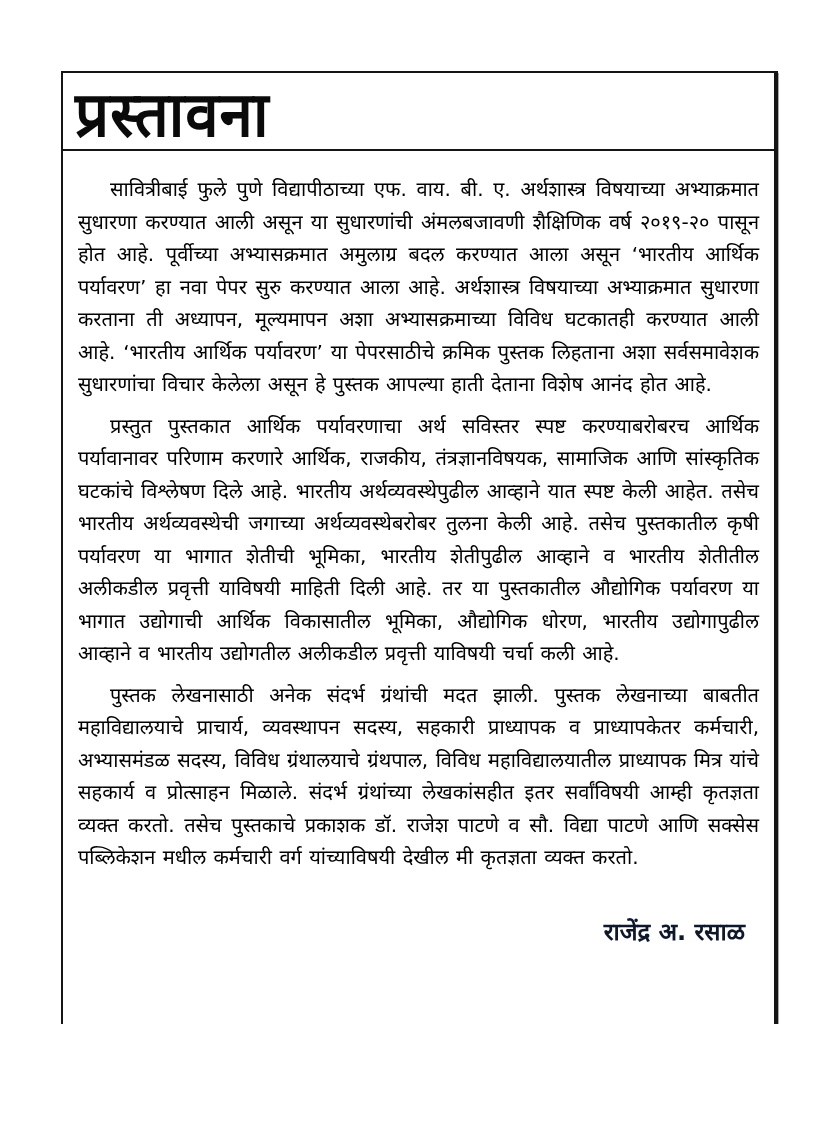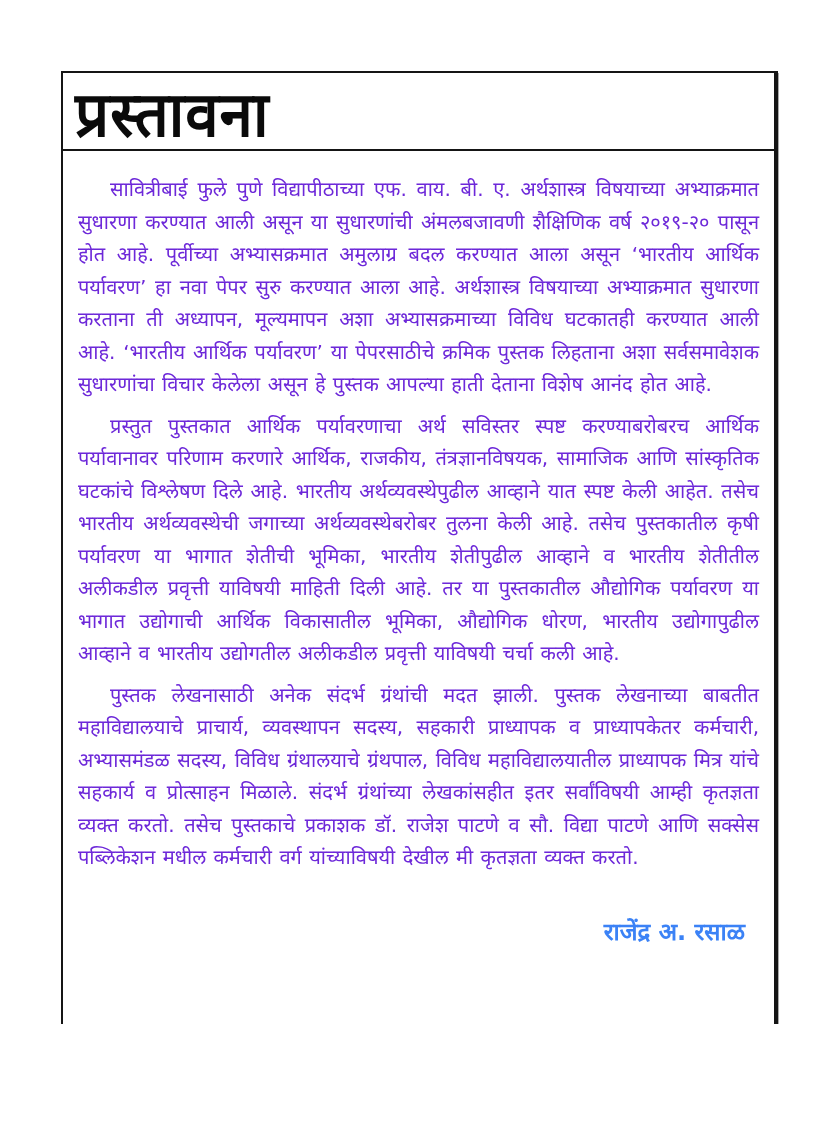--- a/index.html
+++ b/index.html
@@ -51,30 +51,30 @@
   .content {
     box-sizing: border-box;
     padding: 22px 15px 0 15px;
   }
   .content p {
     margin: 0 0 9px 0;
     font-size: 20px;
     line-height: 32.5px;
     text-align: justify;
     text-indent: 32px;
-    color: #6d28d9;
+    color: #000000;
     word-spacing: 1px;
   }
   .signature {
     margin-top: 40px;
     padding-right: 14px;
     text-align: right;
     font-size: 24px;
     font-weight: 700;
-    color: #3b82f6;
+    color: #0f172a;
   }
   .footer {
     position: absolute;
     left: 0;
     top: 1078px;
     width: 100%;
     text-align: right;
     font-size: 20px;
     font-weight: 700;
     color: #0a0a0a;

